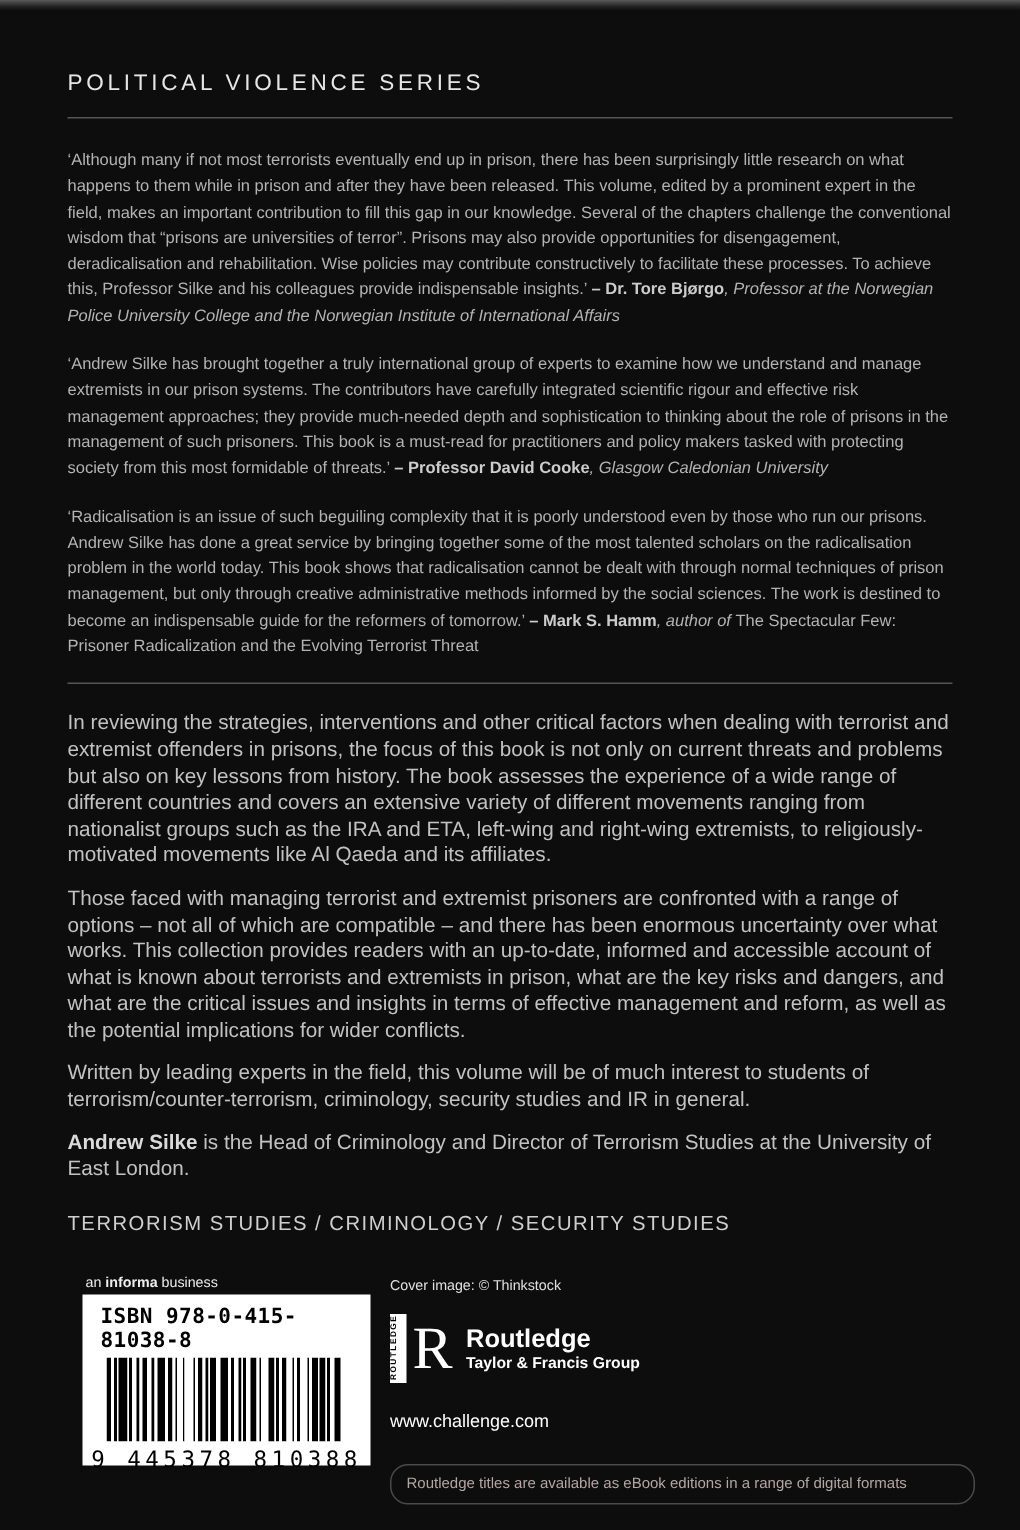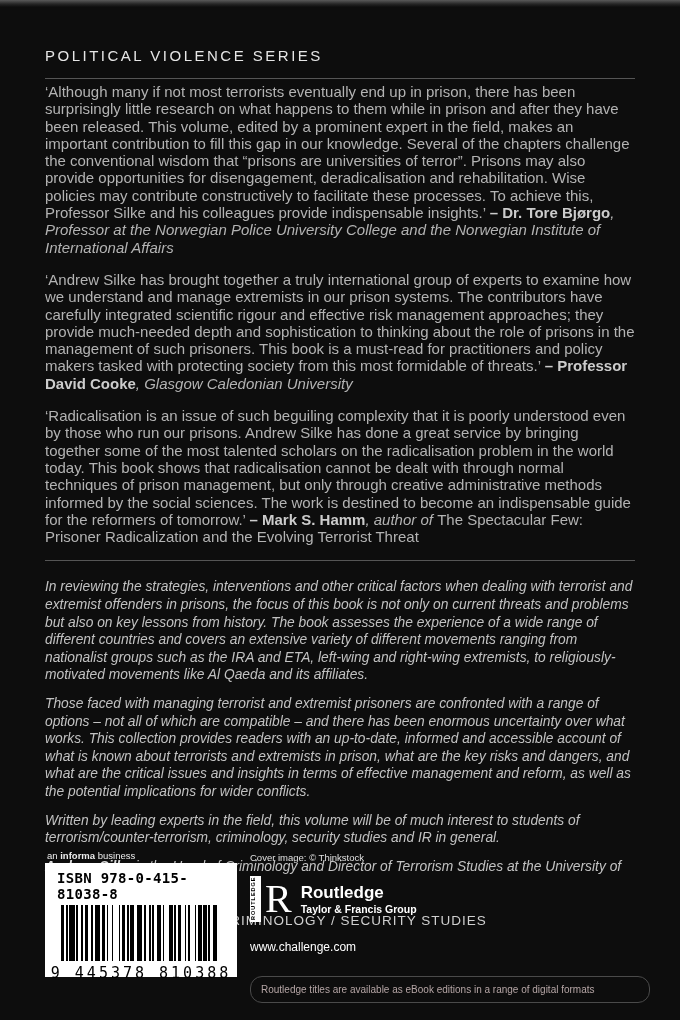--- a/index.html
+++ b/index.html
@@ -22,45 +22,45 @@
     font-weight: normal;
     letter-spacing: 2.5px;
     color: #e6e6e6;
   }
   hr.rule {
     border: none;
     border-top: 1px solid #555;
     margin: 14px 45px 0;
   }
   .quotes {
-    margin: 4px 45px 0;
+    margin: 20px 45px 0;
     color: #b3b3b3;
-    font-size: 15px;
+    font-size: 11px;
     line-height: 17.3px;
   }
   blockquote { margin: 0 0 15px 0; padding: 0; }
   .qname { font-weight: bold; color: #cccccc; }
   .qaff { font-style: italic; }
   .qwork { color: #b3b3b3; }
   hr.rule2 { border: none; border-top: 1px solid #555; margin: 4px 45px 0; }
   .body-copy {
     margin: 17px 45px 0;
     color: #c2c2c2;
     font-size: 13.8px;
     line-height: 17.6px;
   }
-  .body-copy p { margin: 0 0 11px 0; font-style: italic; }
+  .body-copy p { margin: 0 0 11px 0; }
   .author-name { font-weight: bold; color: #dadada; }
   .categories {
     margin: 20px 45px 0;
     font-size: 13.5px;
     letter-spacing: 1px;
     color: #cfcfcf;
   }
-  .footer { position: absolute; left: 0; right: 0; bottom: 0; height: 170px; padding-left: 17px; }
+  .footer { position: absolute; left: 10px; right: 0; bottom: 0; height: 170px; padding-left: 17px; }
   .informa {
     position: absolute; left: 47px; top: 0;
     font-size: 9.5px; color: #eeeeee;
   }
   .informa .b { font-weight: bold; }
   .isbn-box {
     position: absolute; left: 45px; top: 13px;
     width: 192px; height: 114px;
     background: #ffffff; color: #000;
   }

